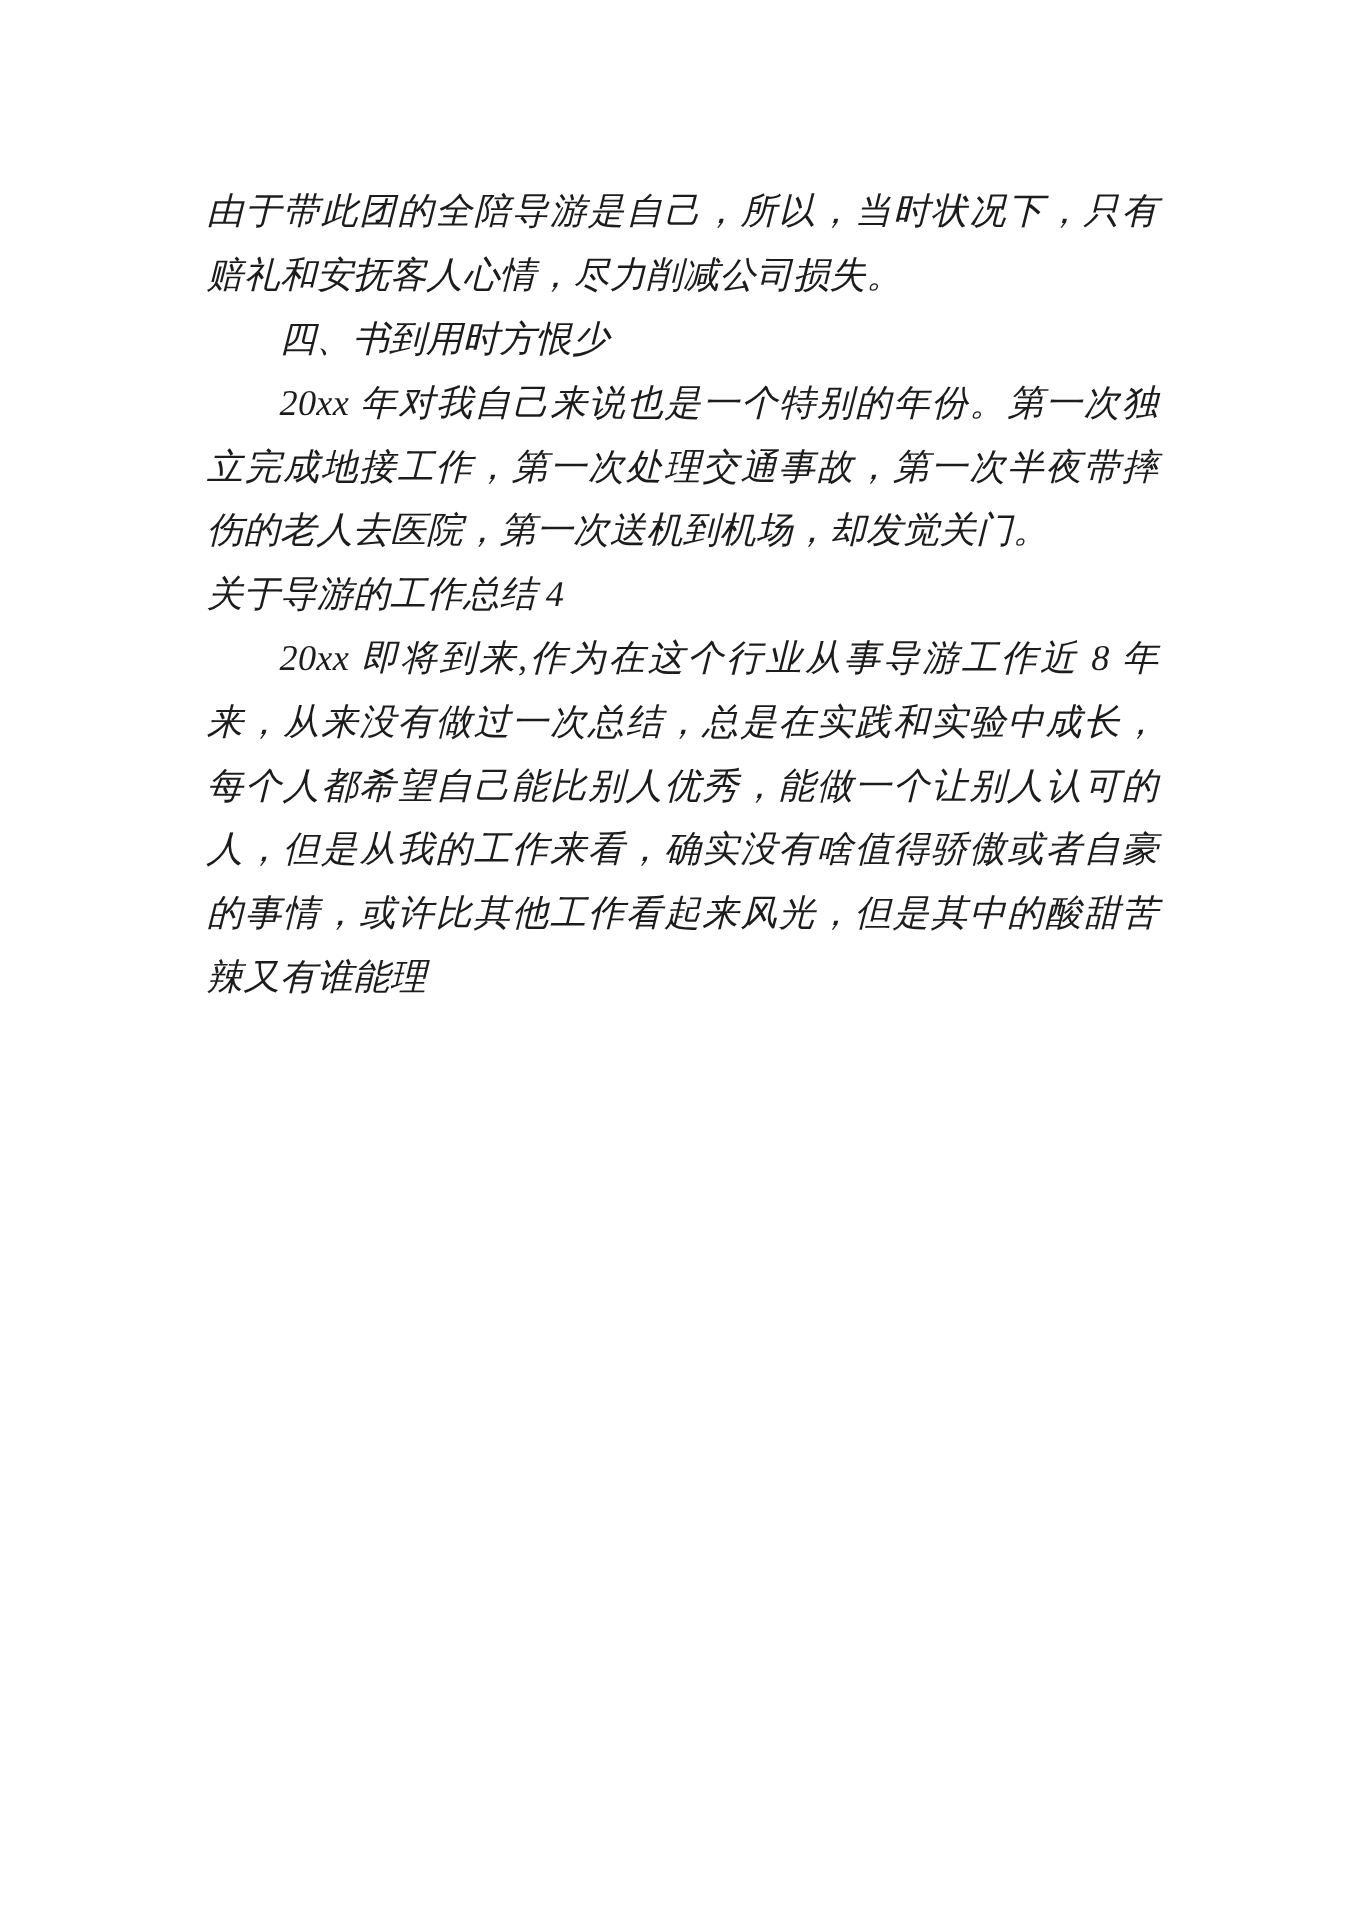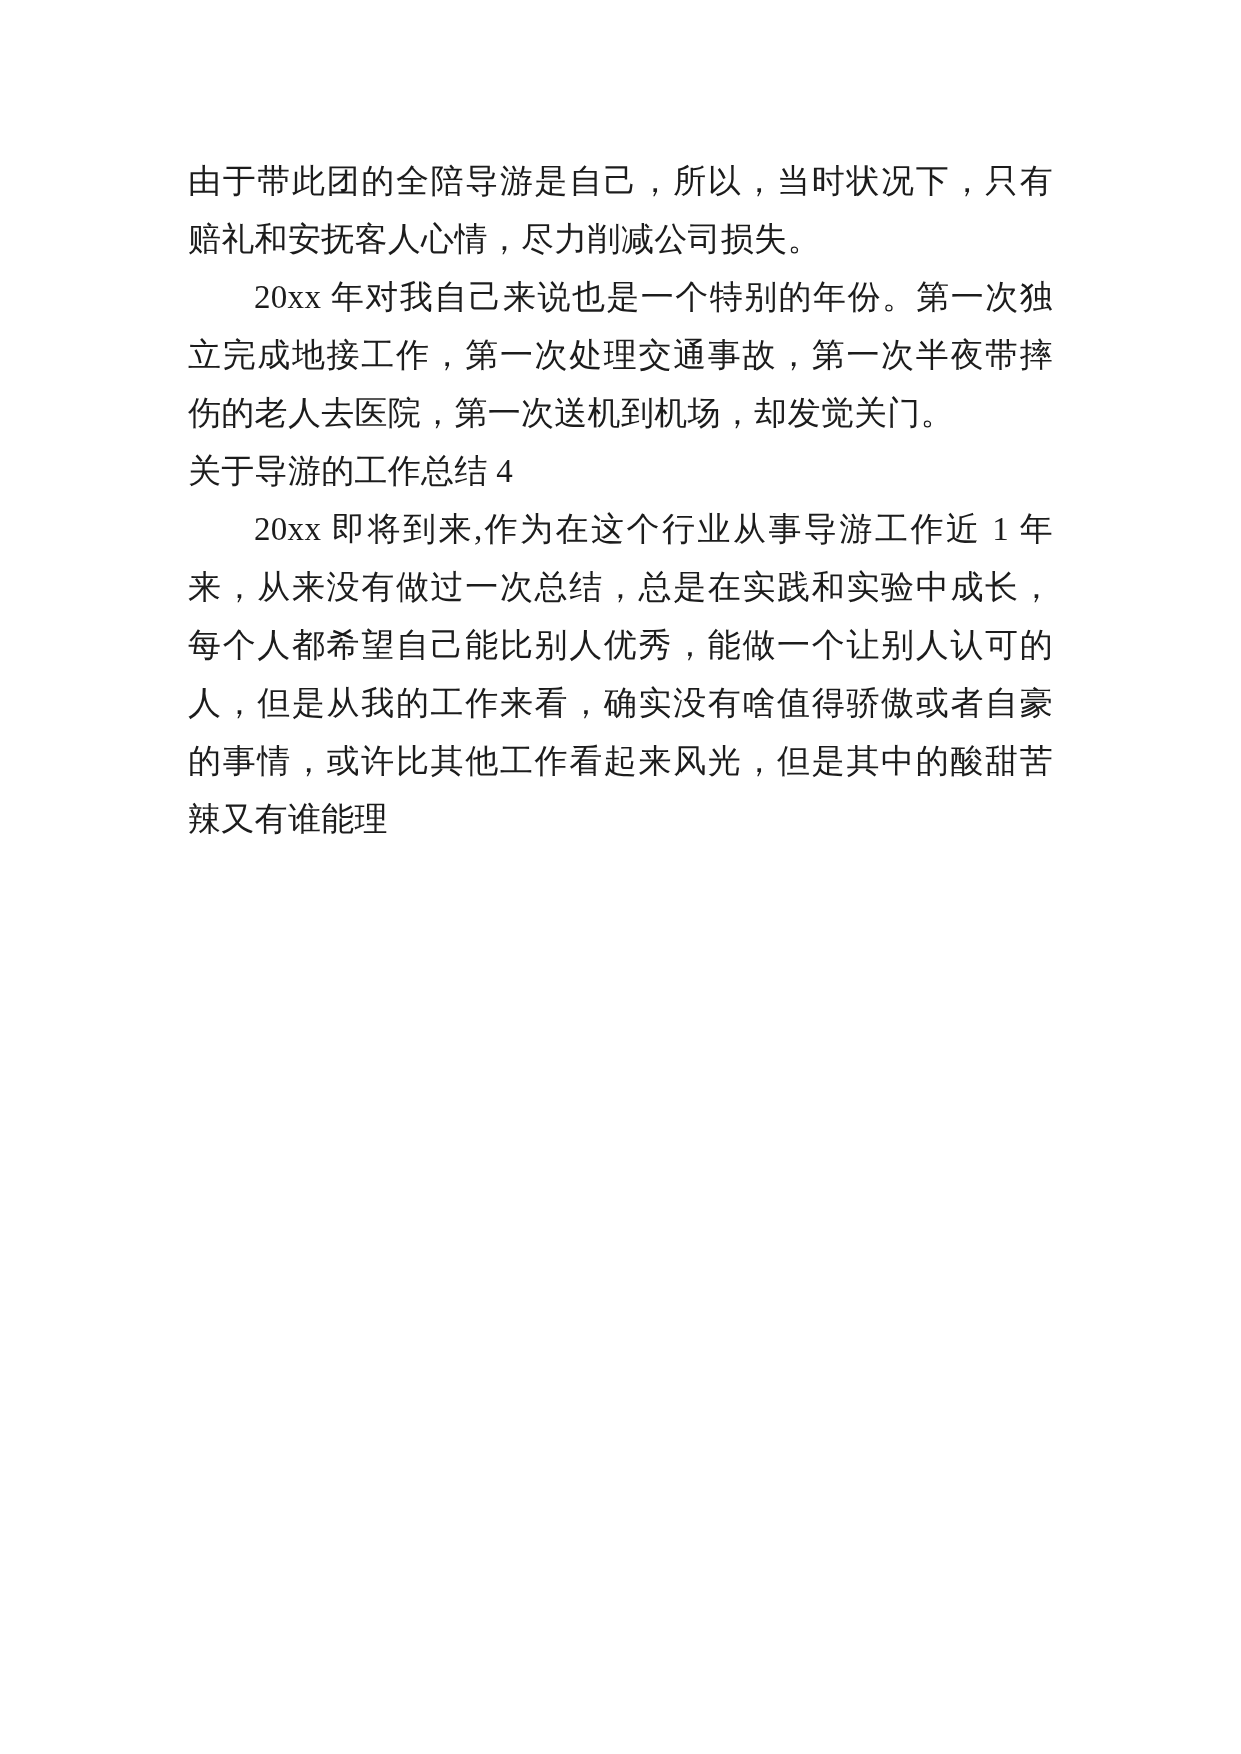--- a/index.html
+++ b/index.html
@@ -11,42 +11,44 @@
   .page {
     position: relative;
     width: 1241px;
     height: 1754px;
     background: #ffffff;
     overflow: hidden;
     font-family: "Liberation Serif", "DejaVu Serif", serif;
   }
   .content {
     position: absolute;
-    top: 152px;
+    top: 164px;
     left: 188px;
     width: 865px;
     font-size: 33px;
     line-height: 58px;
     letter-spacing: 0.3px;
     color: #1c1c1c;
     text-align: justify;
     text-justify: inter-character;
     word-break: normal;
+    font-style: italic;
   }
   .para {
     margin: 0;
     padding: 0;
   }
   .indent {
     text-indent: 66px;
   }
 </style>
 </head>
 <body>
 
 <div class="page" style="background: rgb(255, 255, 255);">
   <div class="content" style="color: rgb(28, 28, 28);">
     <p class="para">由于带此团的全陪导游是自己，所以，当时状况下，只有赔礼和安抚客人心情，尽力削减公司损失。</p>
+    <p class="para indent">四、书到用时方恨少</p>
     <p class="para indent">20xx 年对我自己来说也是一个特别的年份。第一次独立完成地接工作，第一次处理交通事故，第一次半夜带摔伤的老人去医院，第一次送机到机场，却发觉关门。</p>
     <p class="para">关于导游的工作总结 4</p>
-    <p class="para indent">20xx 即将到来,作为在这个行业从事导游工作近 1 年来，从来没有做过一次总结，总是在实践和实验中成长，每个人都希望自己能比别人优秀，能做一个让别人认可的人，但是从我的工作来看，确实没有啥值得骄傲或者自豪的事情，或许比其他工作看起来风光，但是其中的酸甜苦辣又有谁能理</p>
+    <p class="para indent">20xx 即将到来,作为在这个行业从事导游工作近 8 年来，从来没有做过一次总结，总是在实践和实验中成长，每个人都希望自己能比别人优秀，能做一个让别人认可的人，但是从我的工作来看，确实没有啥值得骄傲或者自豪的事情，或许比其他工作看起来风光，但是其中的酸甜苦辣又有谁能理</p>
   </div>
 </div>
 
 </body></html>

